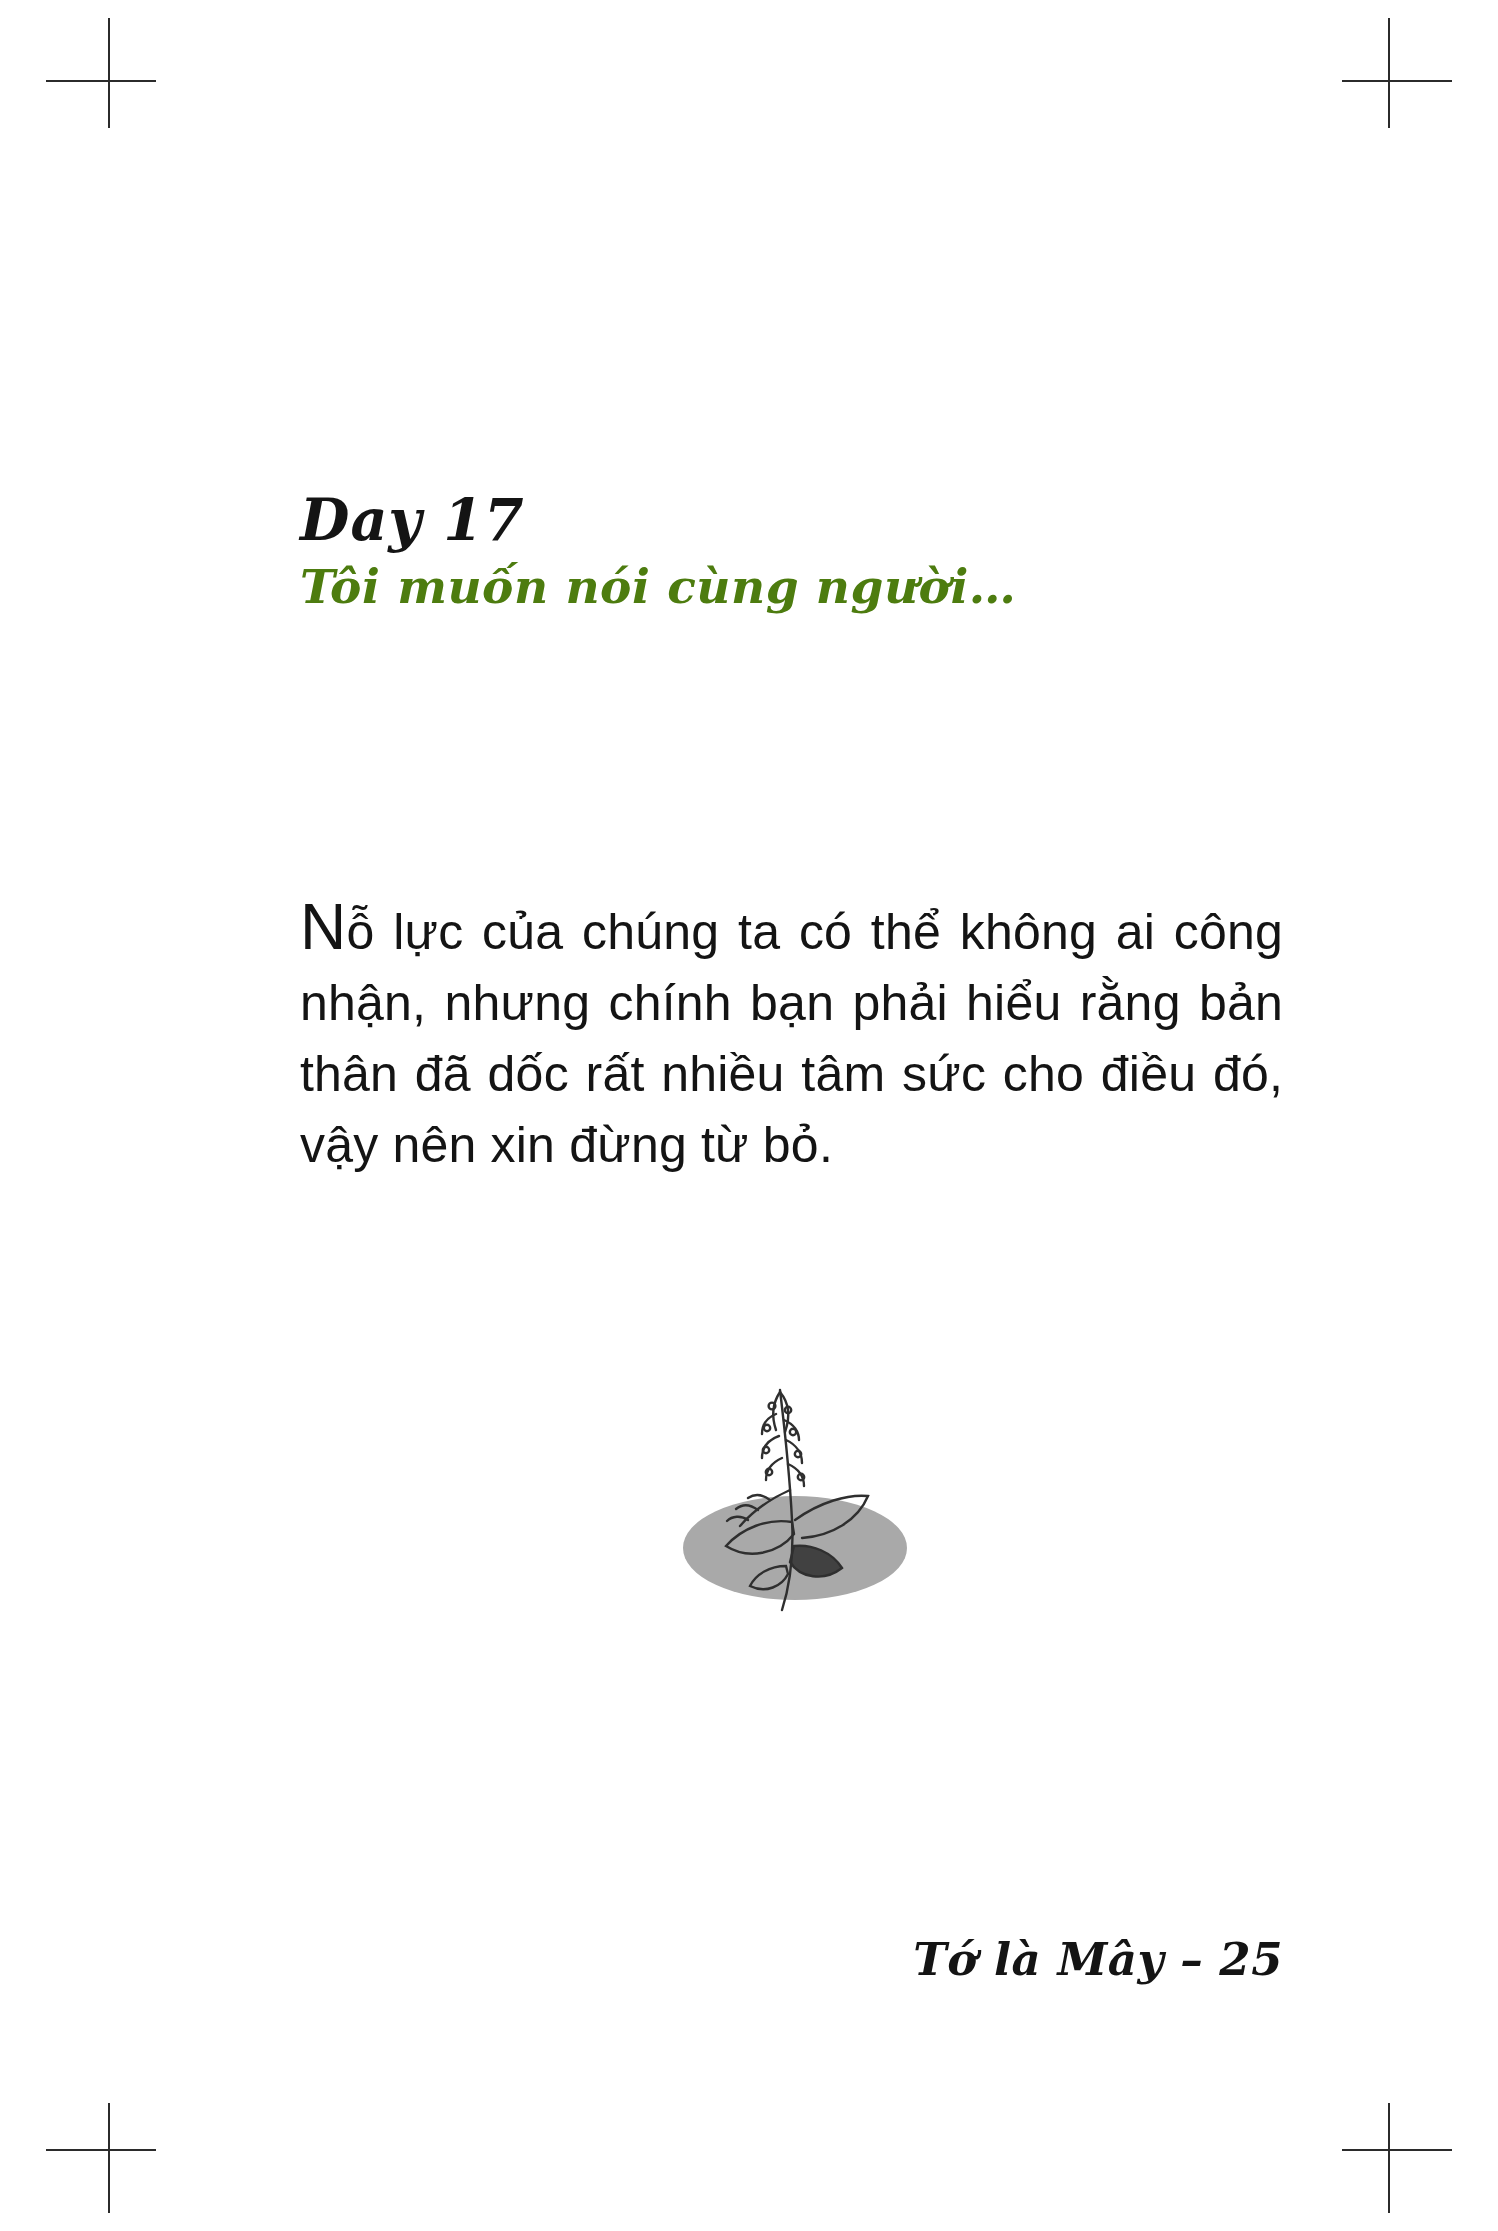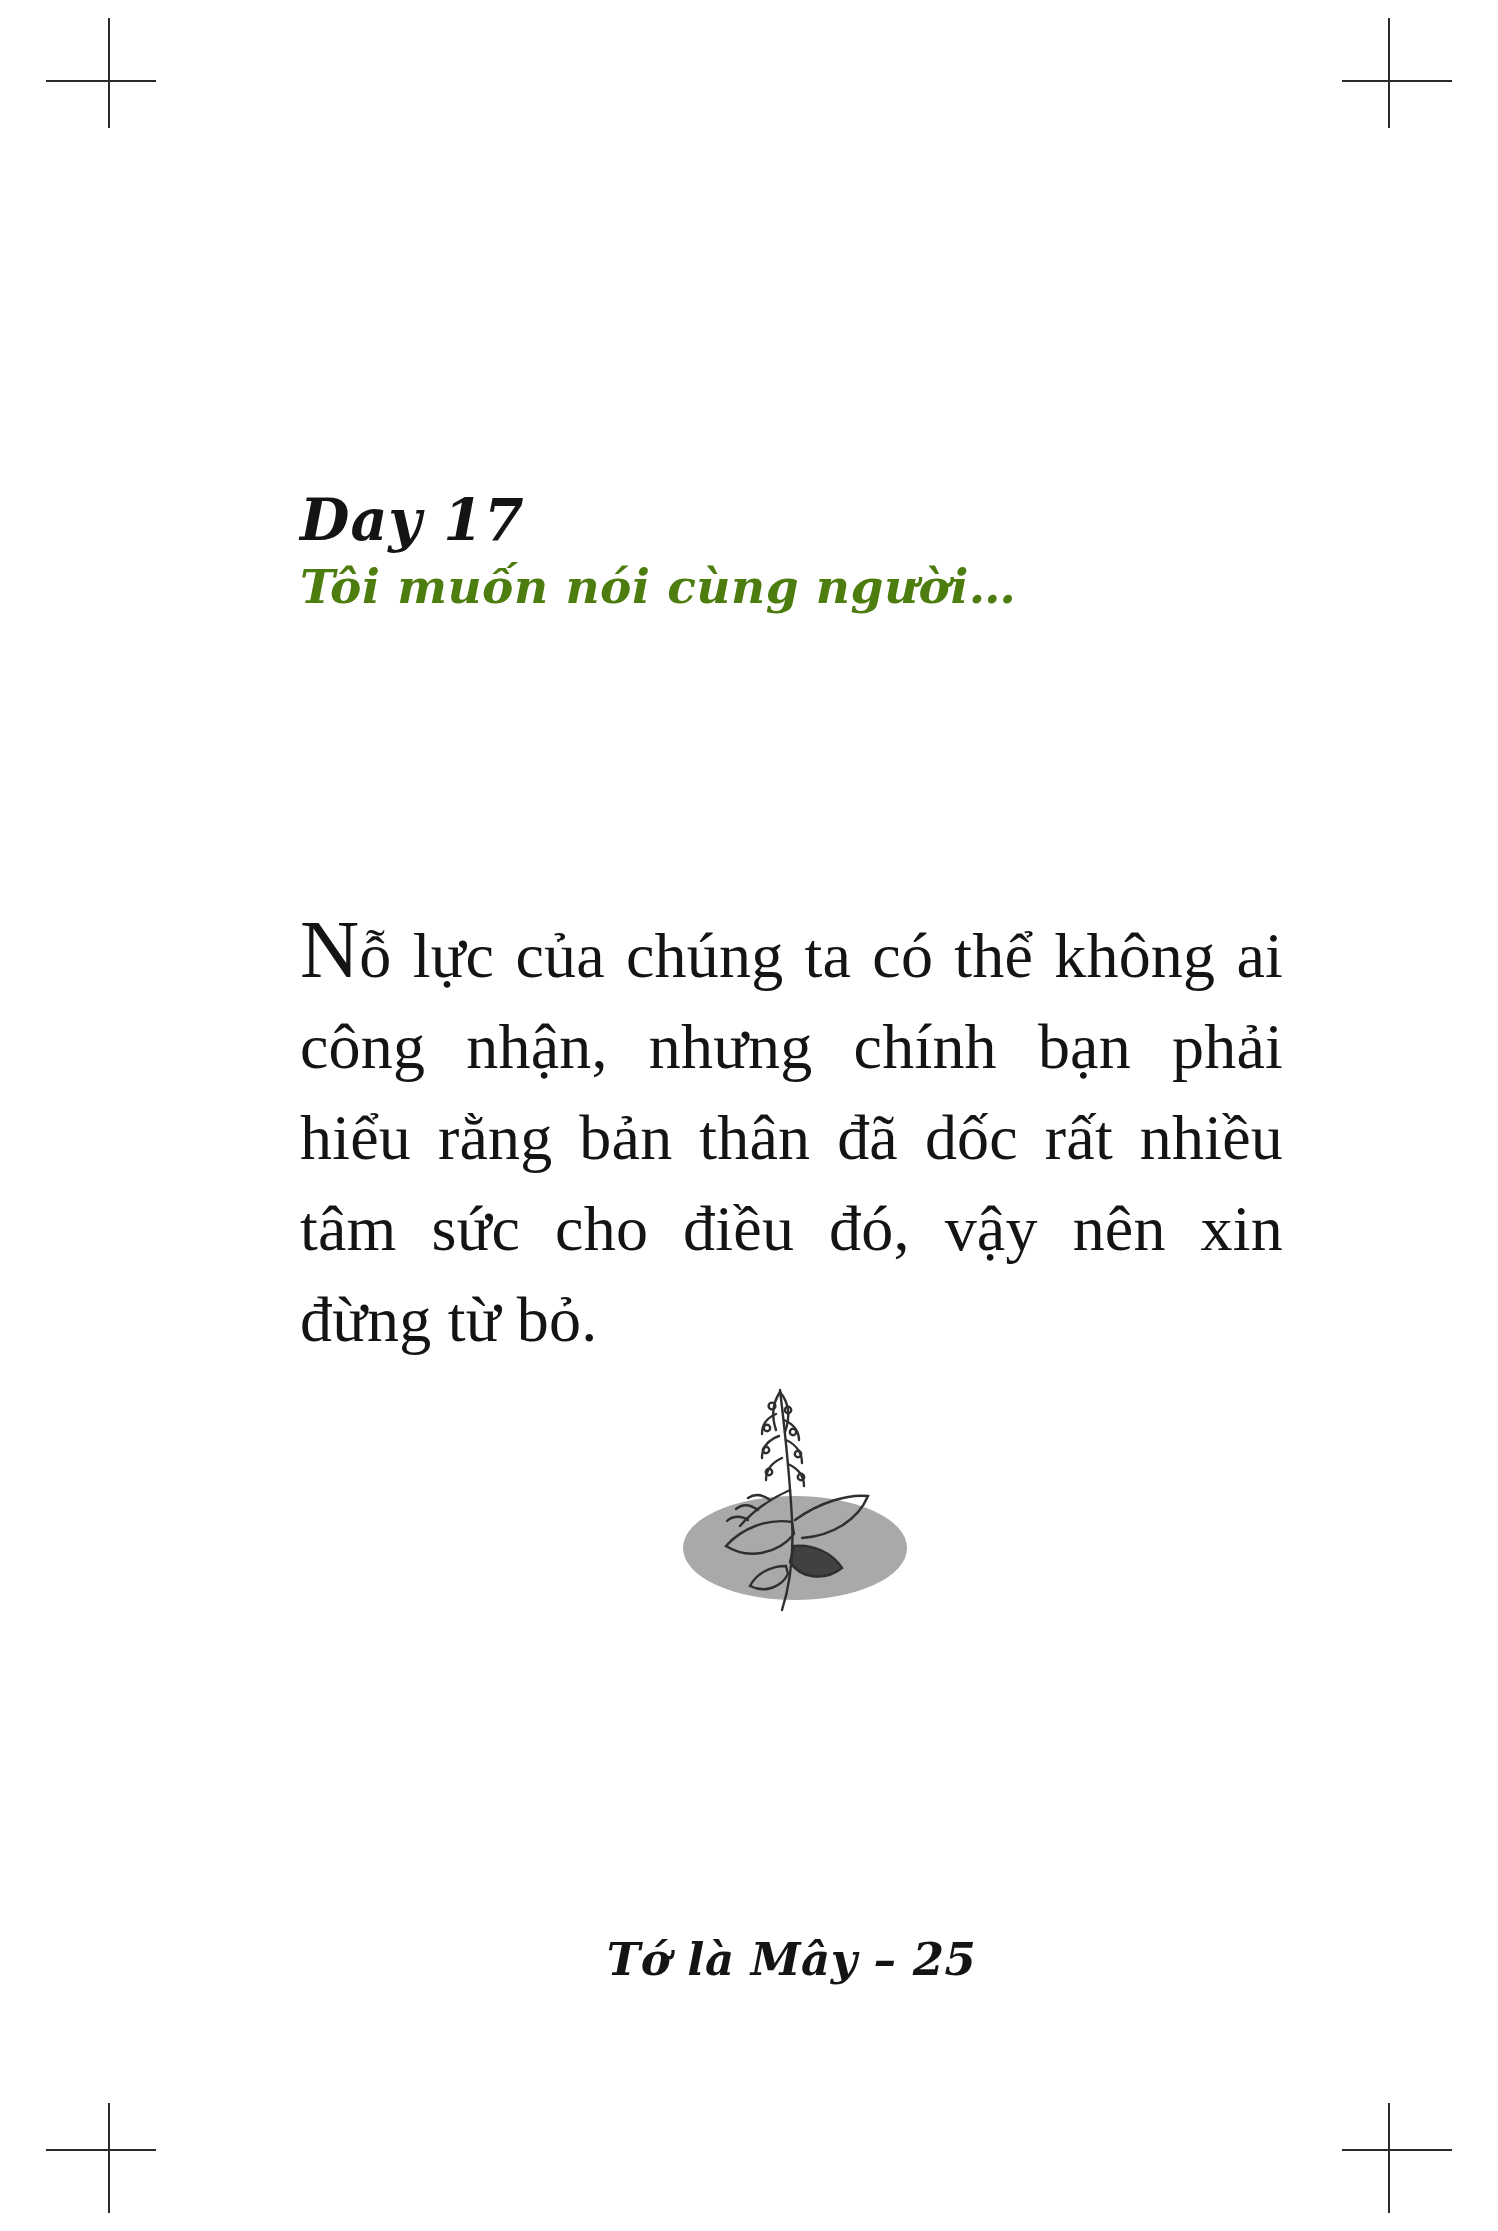--- a/index.html
+++ b/index.html
@@ -89,22 +89,22 @@
     margin-top: 10px;
     margin-right: 4px;
   }
 
   
   .body-text {
     position: absolute;
     top: 845px;
     left: 0;
     right: 0;
-    font-family: Liberation Serif, serif;
-    font-size: 64px;
+    font-family: Liberation Sans, sans-serif;
+    font-size: 50px;
     line-height: 1.42;
     text-align: justify;
     text-justify: inter-word;
     color: #141414;
     letter-spacing: 0.2px;
   }
   .body-text::first-letter {
     font-size: 1.28em;
     line-height: 1;
   }
@@ -119,21 +119,21 @@
     justify-content: center;
   }
   .ornament svg { display: block; }
 
   
   .footer {
     position: absolute;
     bottom: 245px;
     left: 0;
     right: 0;
-    text-align: center;
+    text-align: right;
     font-family: "DejaVu Serif", serif;
     font-style: italic;
     font-weight: 700;
     font-size: 45px;
     letter-spacing: 0.5px;
     color: #141414;
   }
 </style>
 </head>
 <body>

